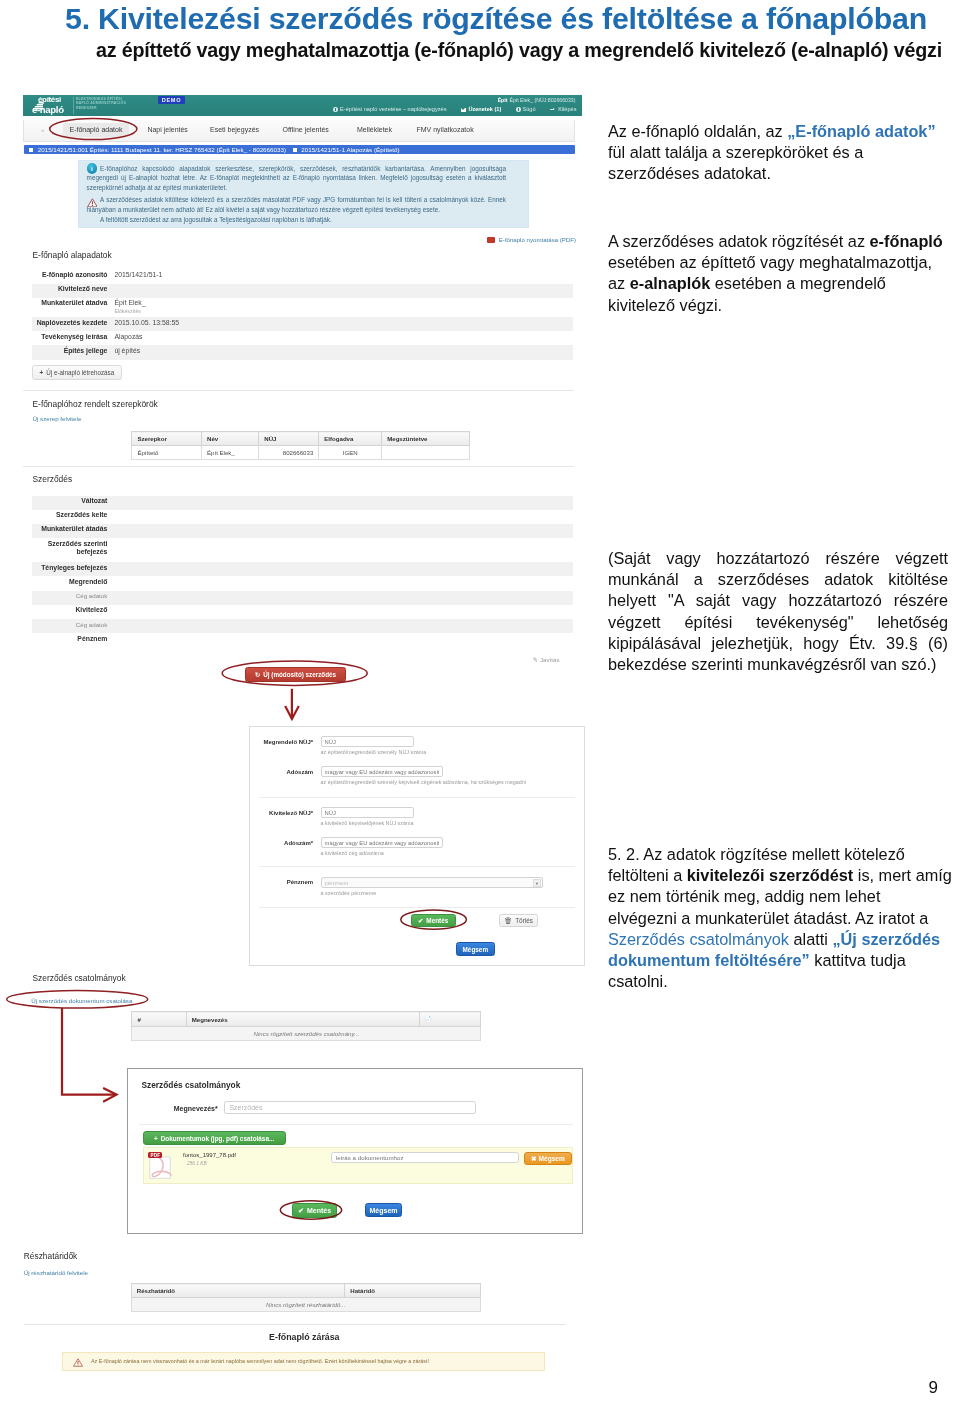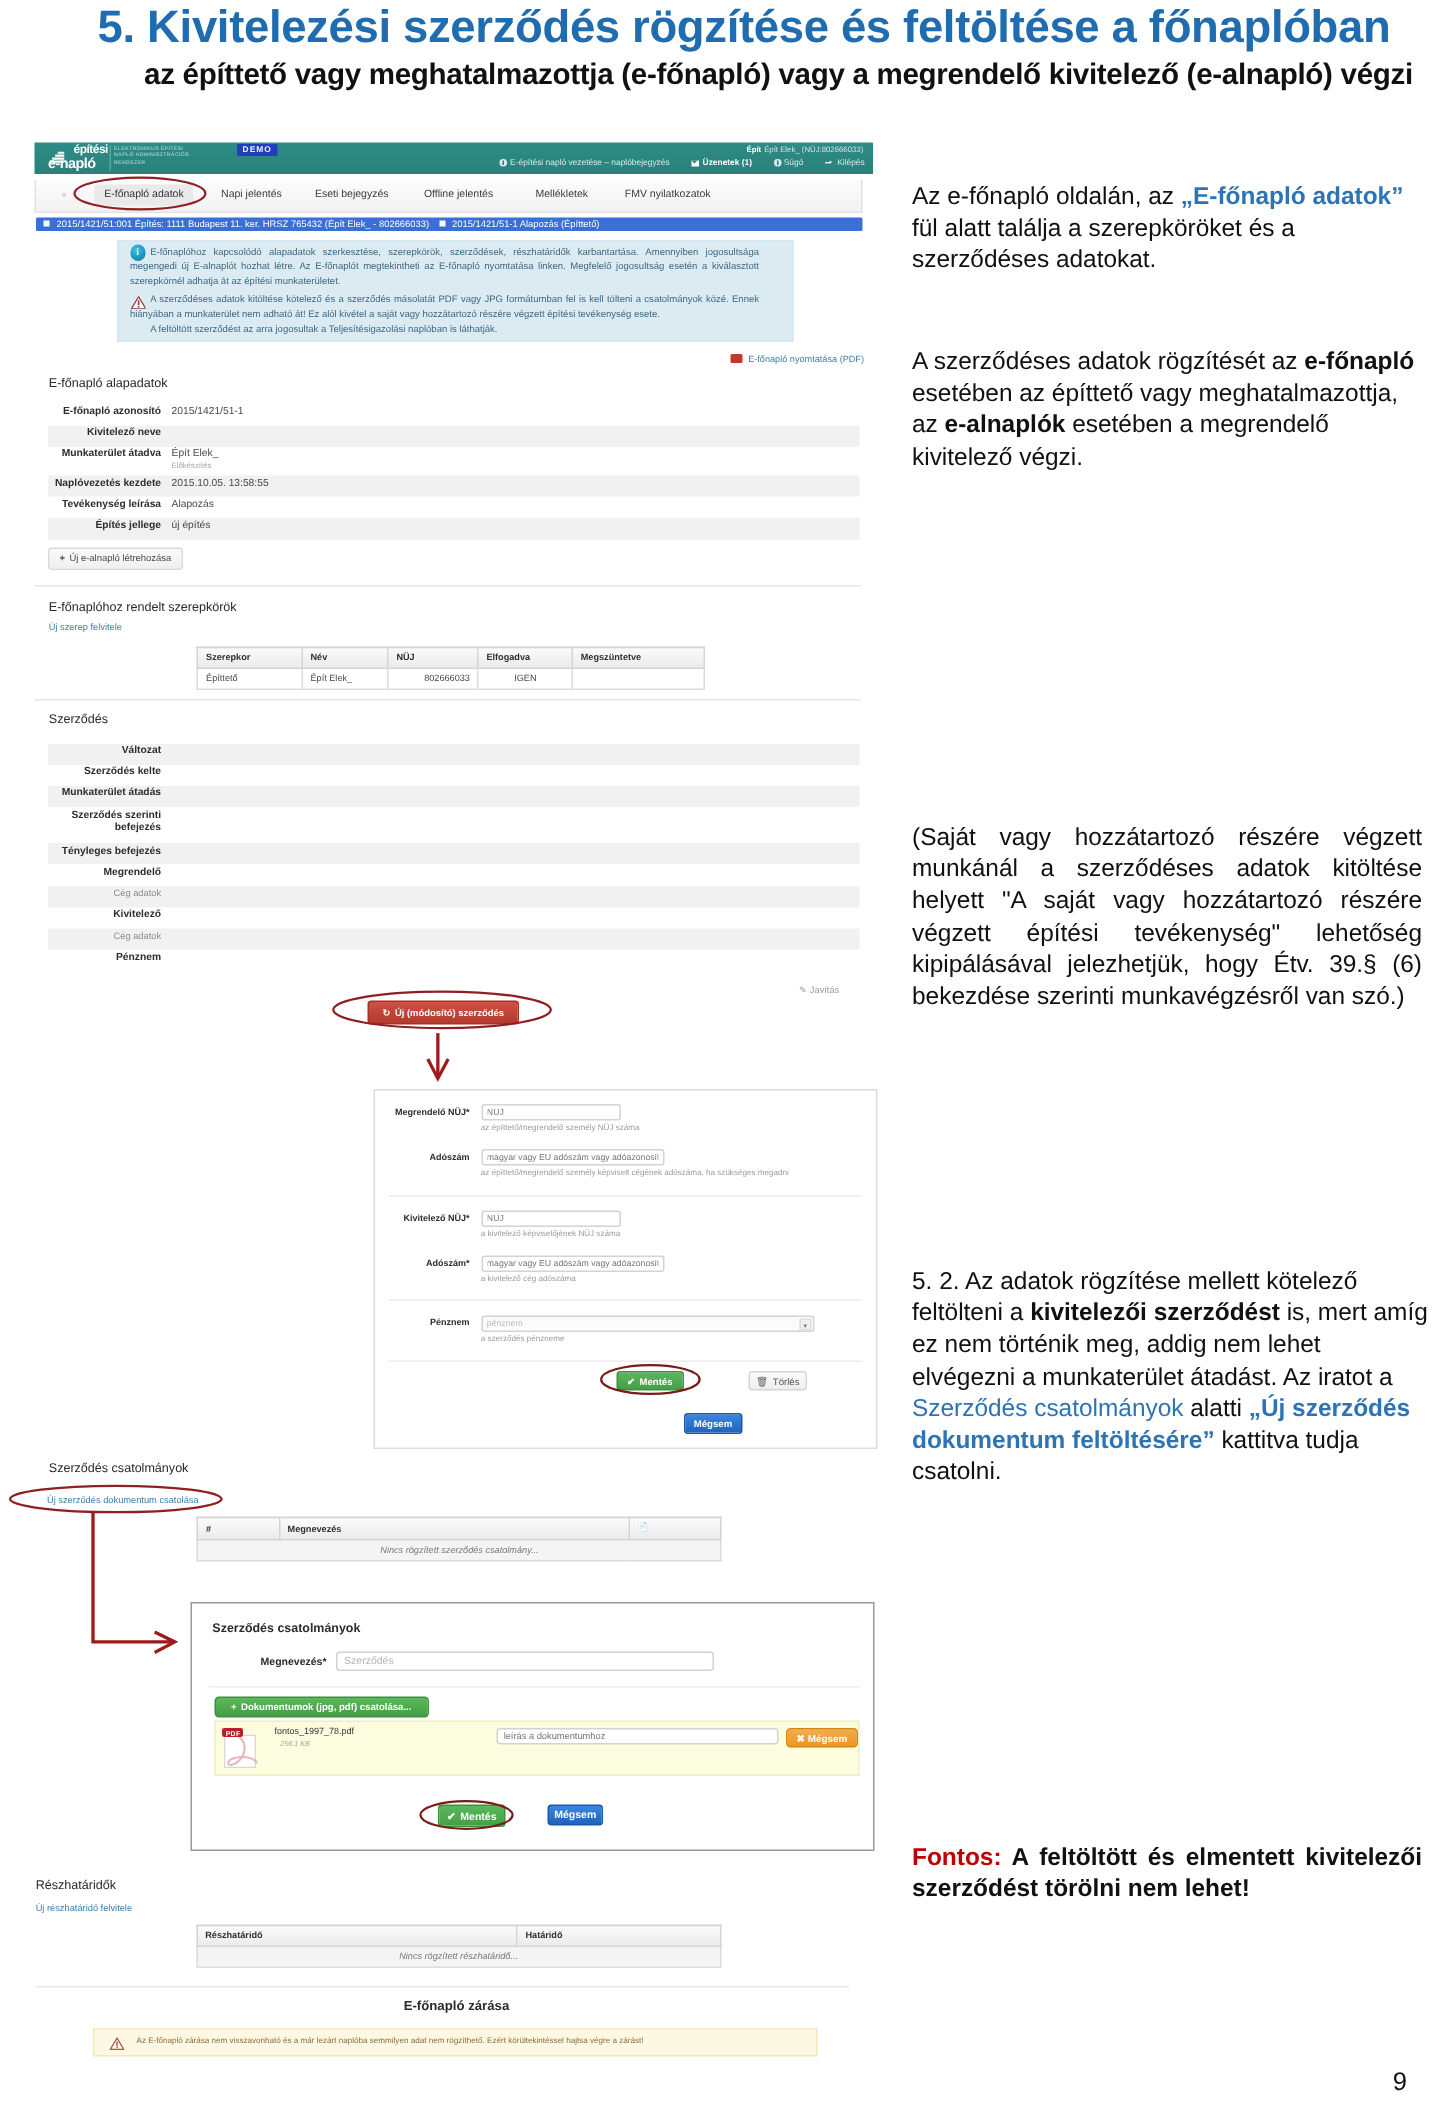--- a/index.html
+++ b/index.html
@@ -25,21 +25,21 @@
   .sc{font-family:"Liberation Sans",sans-serif;color:#3a3a3a;}
   .b{font-weight:bold;}
   .nw{white-space:nowrap;}
   
   .appbar{position:absolute;left:0;top:0;width:558.5px;height:20.5px;
           background:linear-gradient(180deg,#2e8b85 0%,#2a817b 100%);}
   .brand{position:absolute;left:9px;top:0.6px;width:40px;height:18px;}
   .brandicon{position:absolute;left:0.5px;top:0.6px;}
   .bt{display:block;}
   .b1,.b2{display:block;color:#fff;font-weight:bold;letter-spacing:-0.35px;line-height:1;}
-  .b1{font-size:8px;margin-left:17px;}
+  .b1{font-size:8px;margin-left:6px;}
   .b2{font-size:9.6px;margin-top:1.8px;margin-left:0px;}
   .brandsep{position:absolute;left:50px;top:1.5px;width:1px;height:17px;background:#5aa6a1;}
   .brandsub{position:absolute;left:53px;top:2.2px;width:50px;color:#8fc9c5;
             font-size:3.5px;line-height:4.2px;font-weight:bold;letter-spacing:0.2px;}
   .demo{position:absolute;left:134.7px;top:0.8px;width:27.6px;height:8.5px;box-sizing:border-box;
         text-align:center;background:#1f3fbb;color:#eef3ff;border-radius:1px;
         font-size:5.6px;font-weight:bold;line-height:8.5px;letter-spacing:0.7px;}
   .userline{position:absolute;right:6px;top:2px;font-size:5.2px;color:#cfe6e3;}
   .userline b{color:#fff;}
   .uname{margin-left:2px;}
@@ -205,21 +205,20 @@
 <div class="page">
 
   <div class="title">5. Kivitelezési szerződés rögzítése és feltöltése a főnaplóban</div>
   <div class="subtitle">az építtető vagy meghatalmazottja (e-főnapló) vagy a megrendelő kivitelező (e-alnapló) végzi</div>
   <div class="pageno">9</div>
 
   <div class="note" style="left:608px;top:231px;width:340px;">A szerződéses adatok rögzítését az <span class="b">e-főnapló</span> esetében az építtető vagy meghatalmazottja, az <span class="b">e-alnaplók</span> esetében a megrendelő kivitelező végzi.</div>
   <div class="note" style="left:608px;top:121px;width:340px;">Az e-főnapló oldalán, az <span class="bluebold">„E-főnapló adatok”</span> fül alatt találja a szerepköröket és a szerződéses adatokat.</div>
   <div class="note just" style="left:608px;top:548px;width:340px;">(Saját vagy hozzátartozó részére végzett munkánál a szerződéses adatok kitöltése helyett "A saját vagy hozzátartozó részére végzett építési tevékenység" lehetőség kipipálásával jelezhetjük, hogy Étv. 39.§ (6) bekezdése szerinti munkavégzésről van szó.)</div>
   <div class="note" style="left:608px;top:844px;width:344px;">5. 2. Az adatok rögzítése mellett kötelező feltölteni a <span class="b">kivitelezői szerződést</span> is, mert amíg ez nem történik meg, addig nem lehet elvégezni a munkaterület átadást. Az iratot a <span class="blue">Szerződés csatolmányok</span> alatti <span class="bluebold">„Új szerződés dokumentum feltöltésére”</span> kattitva tudja csatolni.</div>
-  <div class="note just" style="left:608px;top:1228px;width:340px;"><span class="redbold">Fontos:</span><span class="b"> A feltöltött és elmentett kivitelezői szerződést törölni nem lehet!</span></div>
 
   <div class="shot sc" style="left:23px;top:95px;width:560px;height:1245px;">
 
     <div class="appbar">
       <div class="brand">
         <span class="brandicon">
           <svg viewBox="0 0 20 17" width="10" height="8.5">
               <g fill="#ffffff">
             <rect x="11" y="0" width="9" height="3"></rect>
                 <rect x="7.5" y="4" width="12.5" height="3"></rect>

